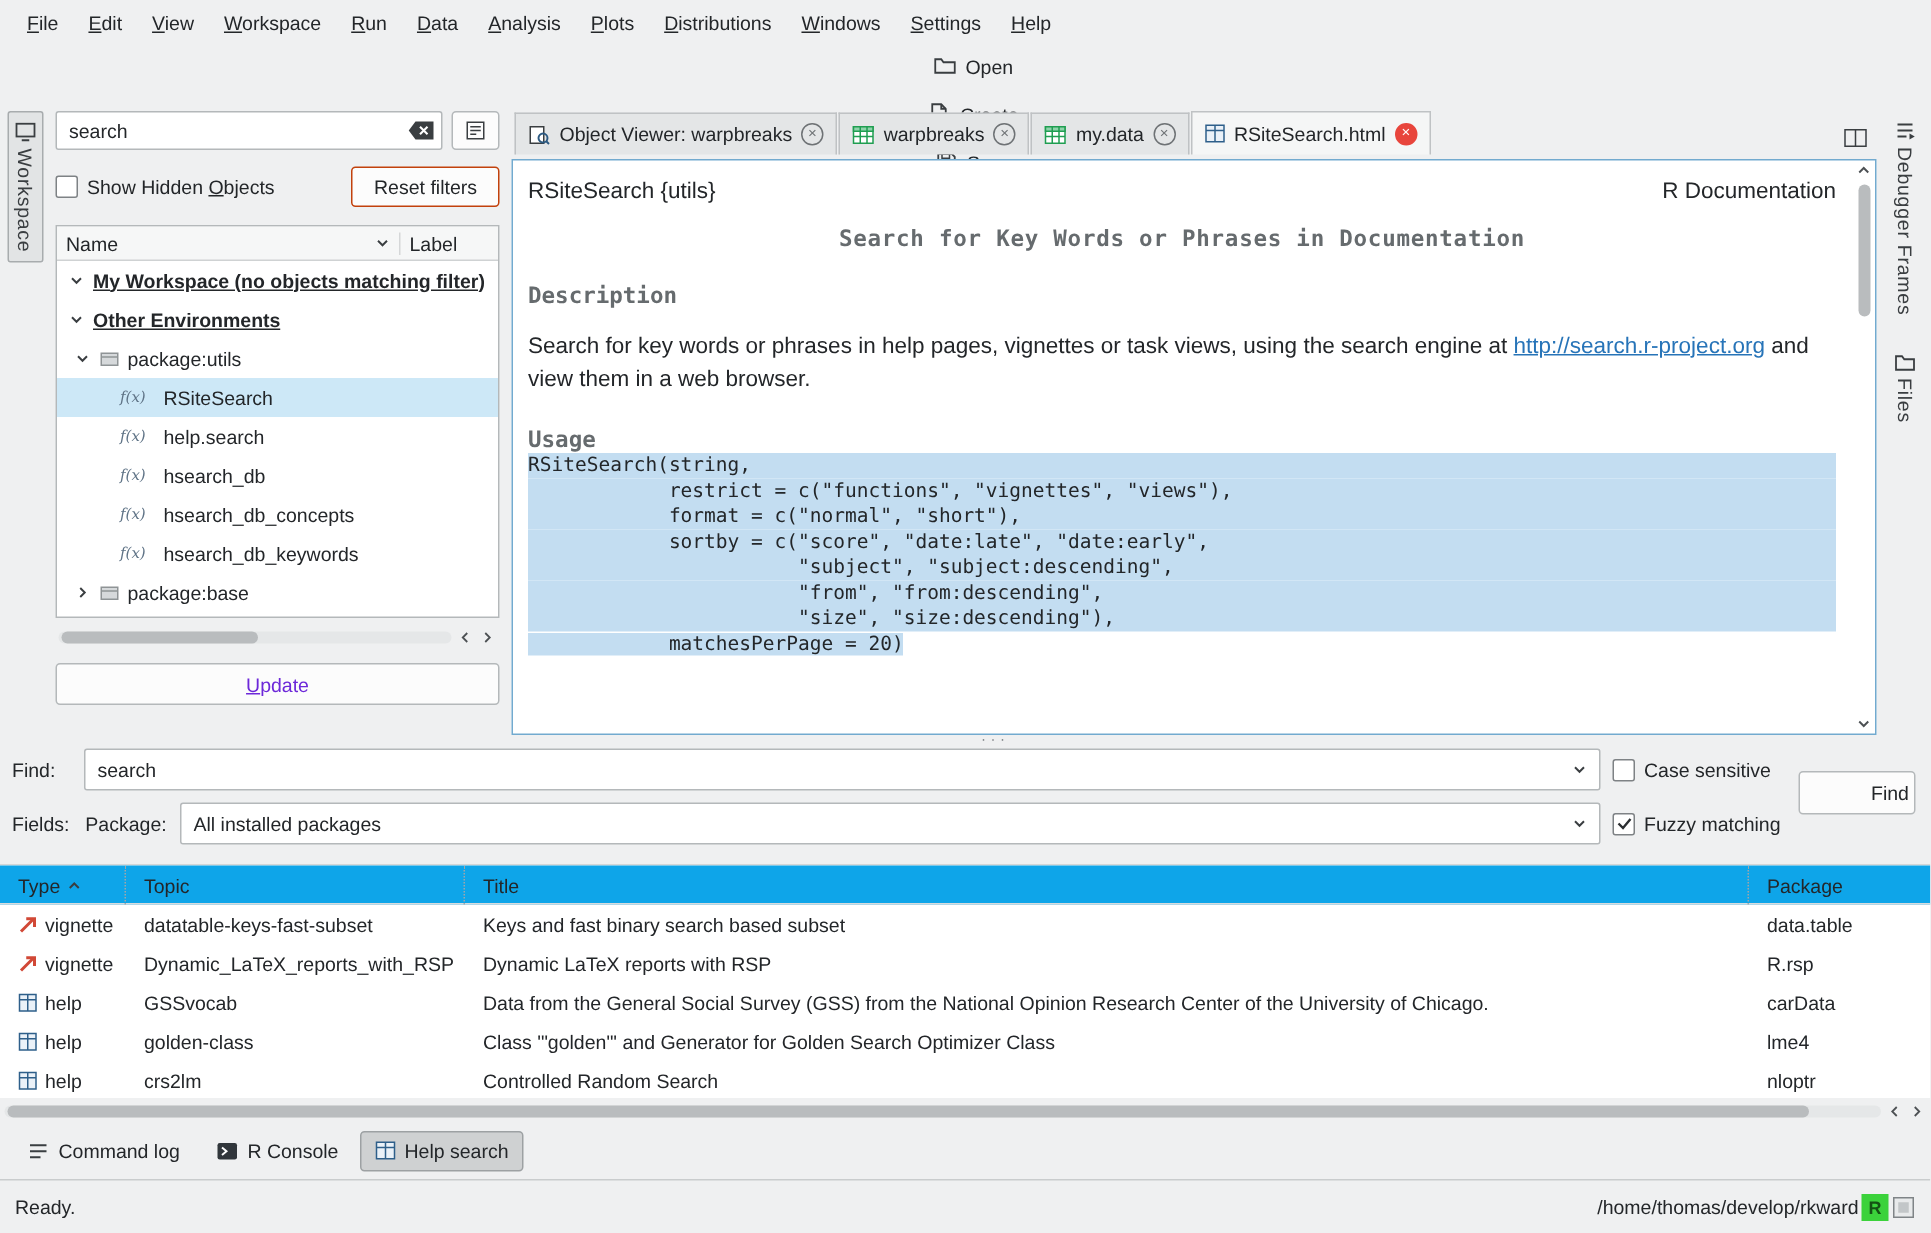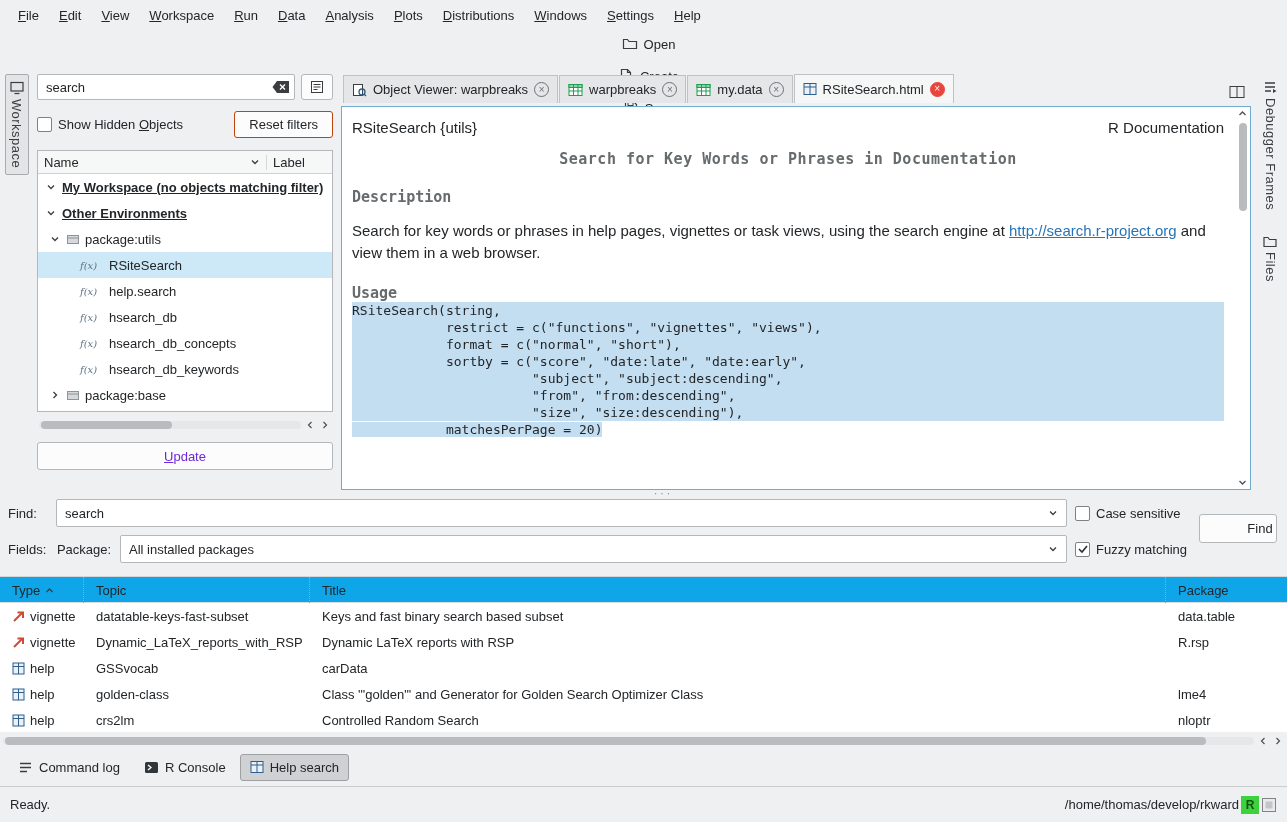--- a/index.html
+++ b/index.html
@@ -538,20 +538,21 @@
         <div class="cell">
           <span>
               <svg width="13" height="13" viewBox="0 0 13 13">
                 <rect x="1" y="1" width="11" height="11" fill="#eaf1f8" stroke="#2e5f8a"></rect>
                 <path d="M1 4.5h11M6.5 1v11" stroke="#2e5f8a"></path>
               </svg>
             </span>
           <span>help</span>
         </div>
         <div class="cell">GSSvocab</div>
+        <div class="cell">Data from the General Social Survey (GSS) from the National Opinion Research Center of the University of Chicago.</div>
         <div class="cell">carData</div>
       </div>
 
       <div class="rrow">
         <div class="cell">
           <span>
               <svg width="13" height="13" viewBox="0 0 13 13">
                 <rect x="1" y="1" width="11" height="11" fill="#eaf1f8" stroke="#2e5f8a"></rect>
                 <path d="M1 4.5h11M6.5 1v11" stroke="#2e5f8a"></path>
               </svg>

